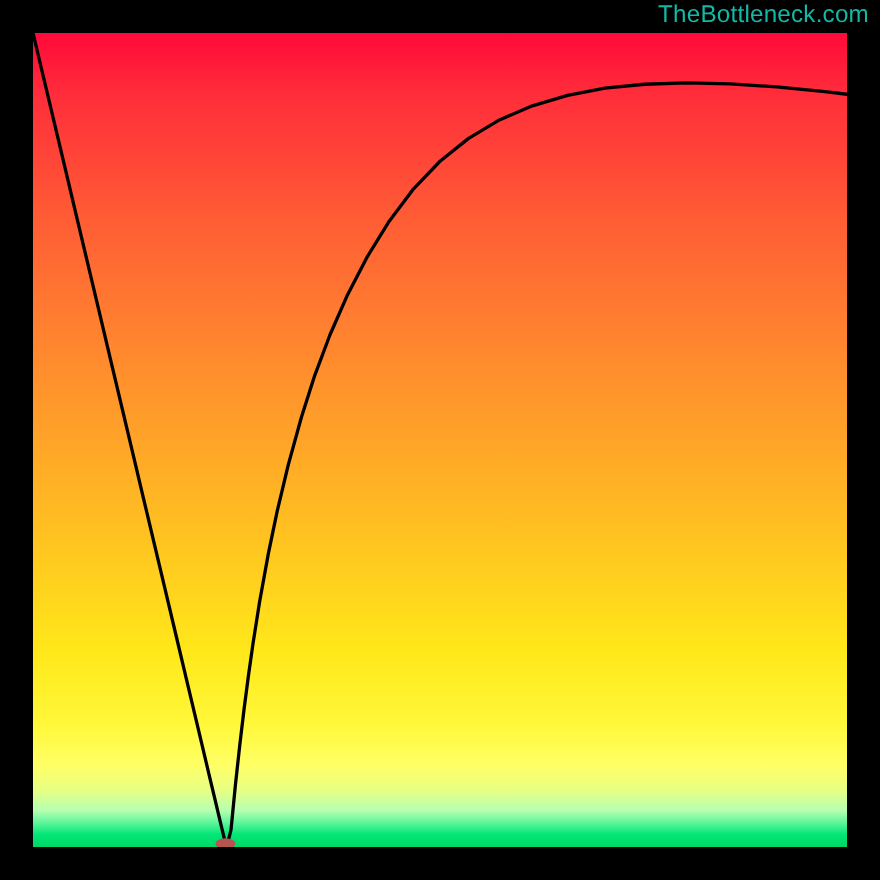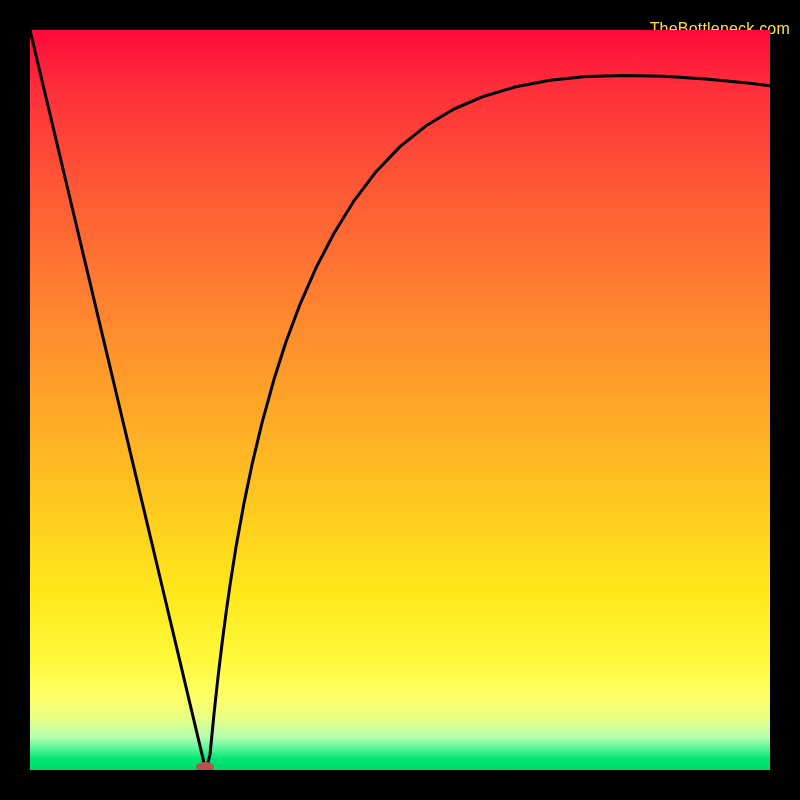--- a/index.html
+++ b/index.html
@@ -47,24 +47,24 @@
       #00e676 98.5%,
       #00d866 100%
     );
   }
   .curve {
     position: absolute;
     left: 0; top: 0;
   }
   .watermark {
     position: absolute;
-    top: 20px;
+    top: 0;
     right: 10px;
-    color: #fde047;
-    font-size: 16px;
+    color: #14b8a6;
+    font-size: 22px;
     letter-spacing: 0.2px;
     user-select: none;
     pointer-events: none;
   }
 </style>
 </head>
 <body>
 
 <div class="frame">
   <div class="watermark">TheBottleneck.com</div>

